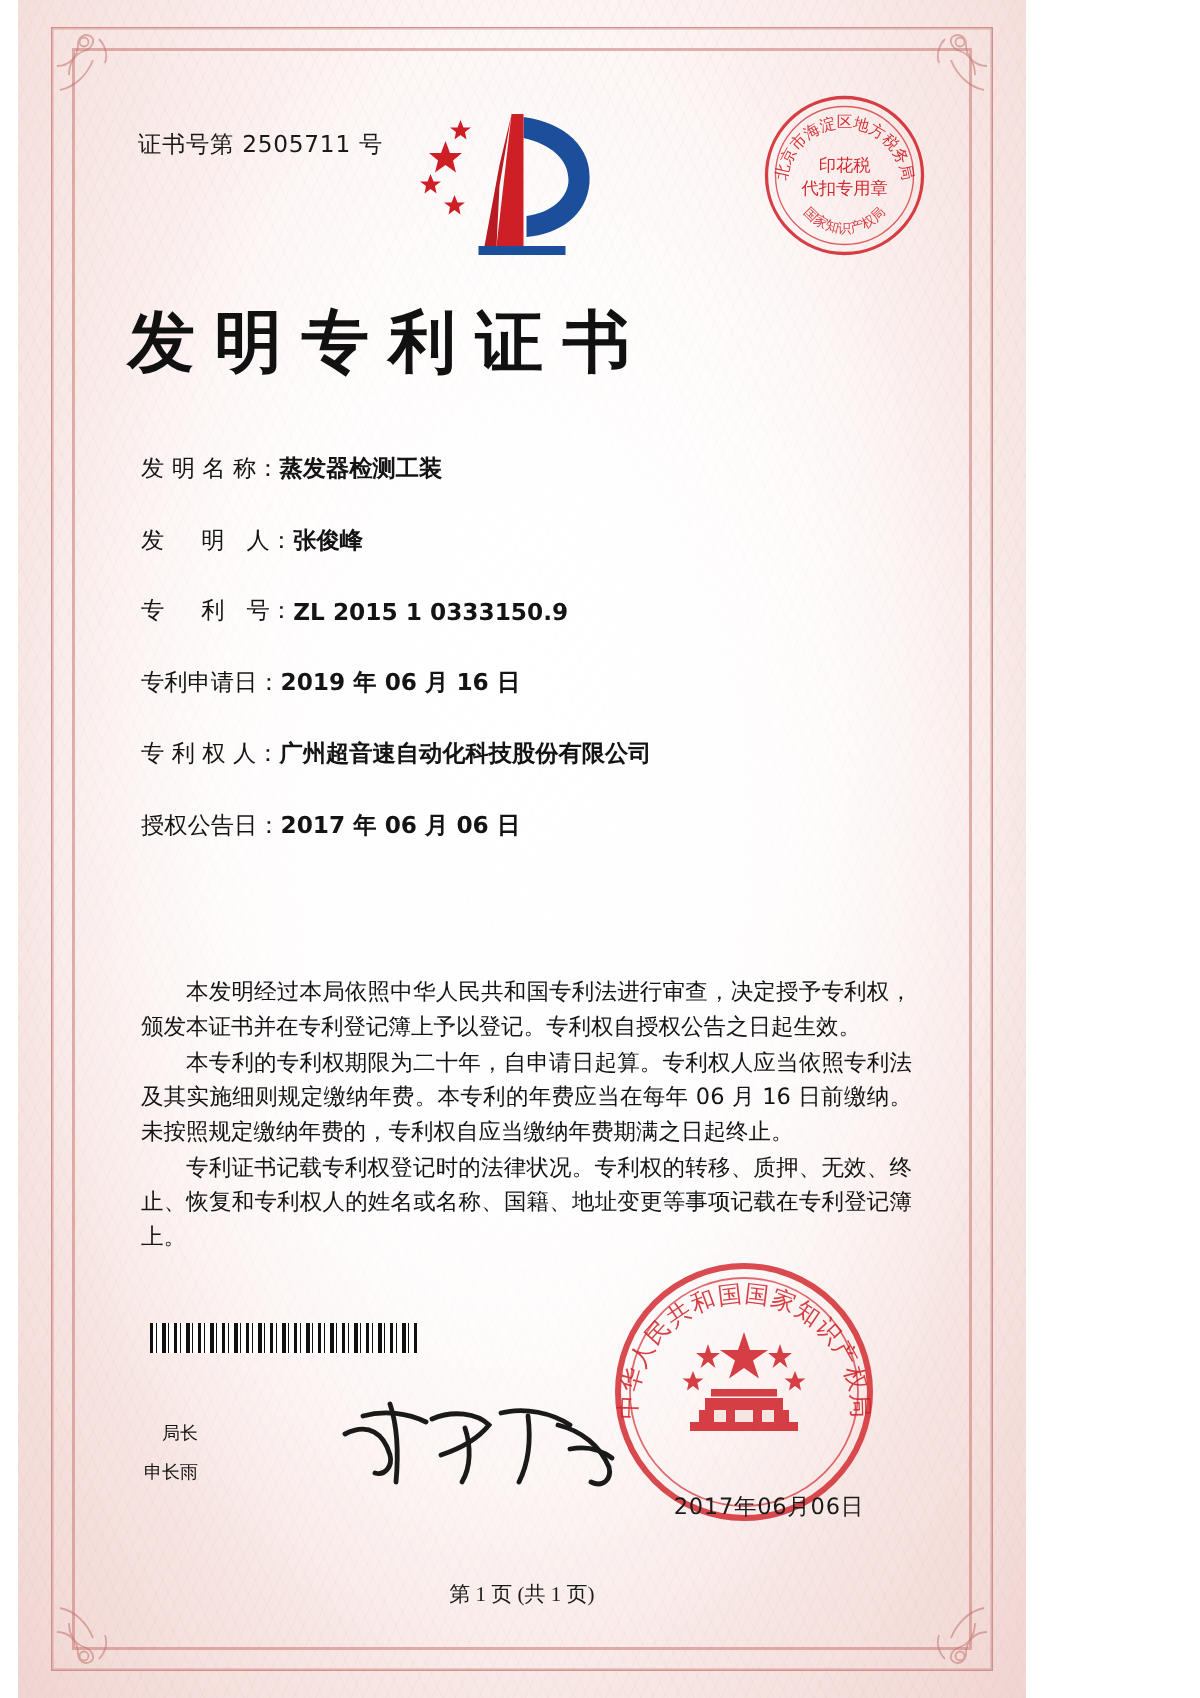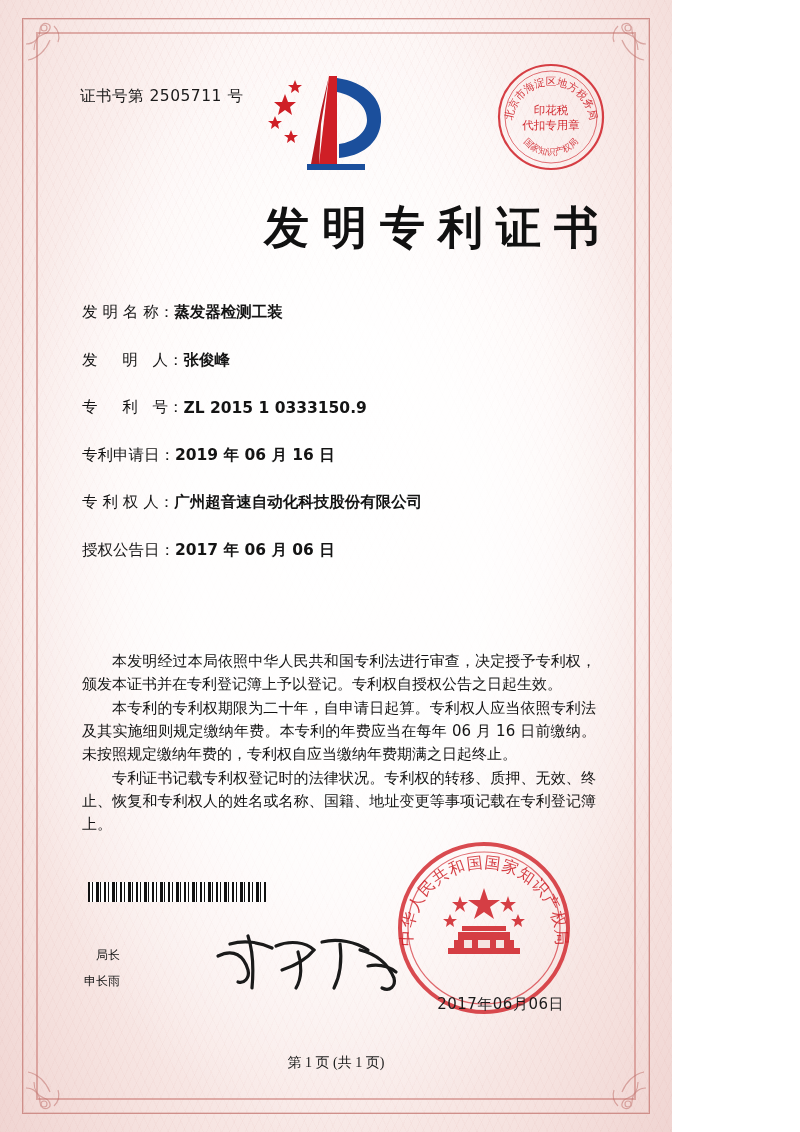--- a/index.html
+++ b/index.html
@@ -10,20 +10,21 @@
   body {
     font-family: "DejaVu Sans", "Liberation Sans", sans-serif;
   }
   .page {
     position: relative;
     width: 672px;
     height: 1132px;
     overflow: hidden;
     background:
       radial-gradient(ellipse at 50% 40%, #ffffff 0%, #fdf6f5 45%, #f6e3e0 78%, #f0d5d2 100%);
+    margin-left: 12px;
   }
   
   .page-tint {
     position: absolute;
     inset: 0;
     background:
       repeating-linear-gradient(115deg, rgba(214,150,145,0.055) 0px, rgba(214,150,145,0.055) 1px, rgba(255,255,255,0) 1px, rgba(255,255,255,0) 7px),
       repeating-linear-gradient(65deg, rgba(214,150,145,0.05) 0px, rgba(214,150,145,0.05) 1px, rgba(255,255,255,0) 1px, rgba(255,255,255,0) 8px);
     pointer-events: none;
   }
@@ -87,21 +88,21 @@
     right: 2px;
     top: 8px;
     width: 118px;
     height: 118px;
   }
 
   .title {
     position: absolute;
     left: 0; right: 0;
     top: 148px;
-    text-align: right;
+    text-align: left;
     font-family: "DejaVu Serif", "Liberation Serif", serif;
     font-weight: bold;
     font-size: 45px;
     letter-spacing: 13px;
     color: #111;
     text-indent: 13px;
   }
 
   .fields {
     position: absolute;

